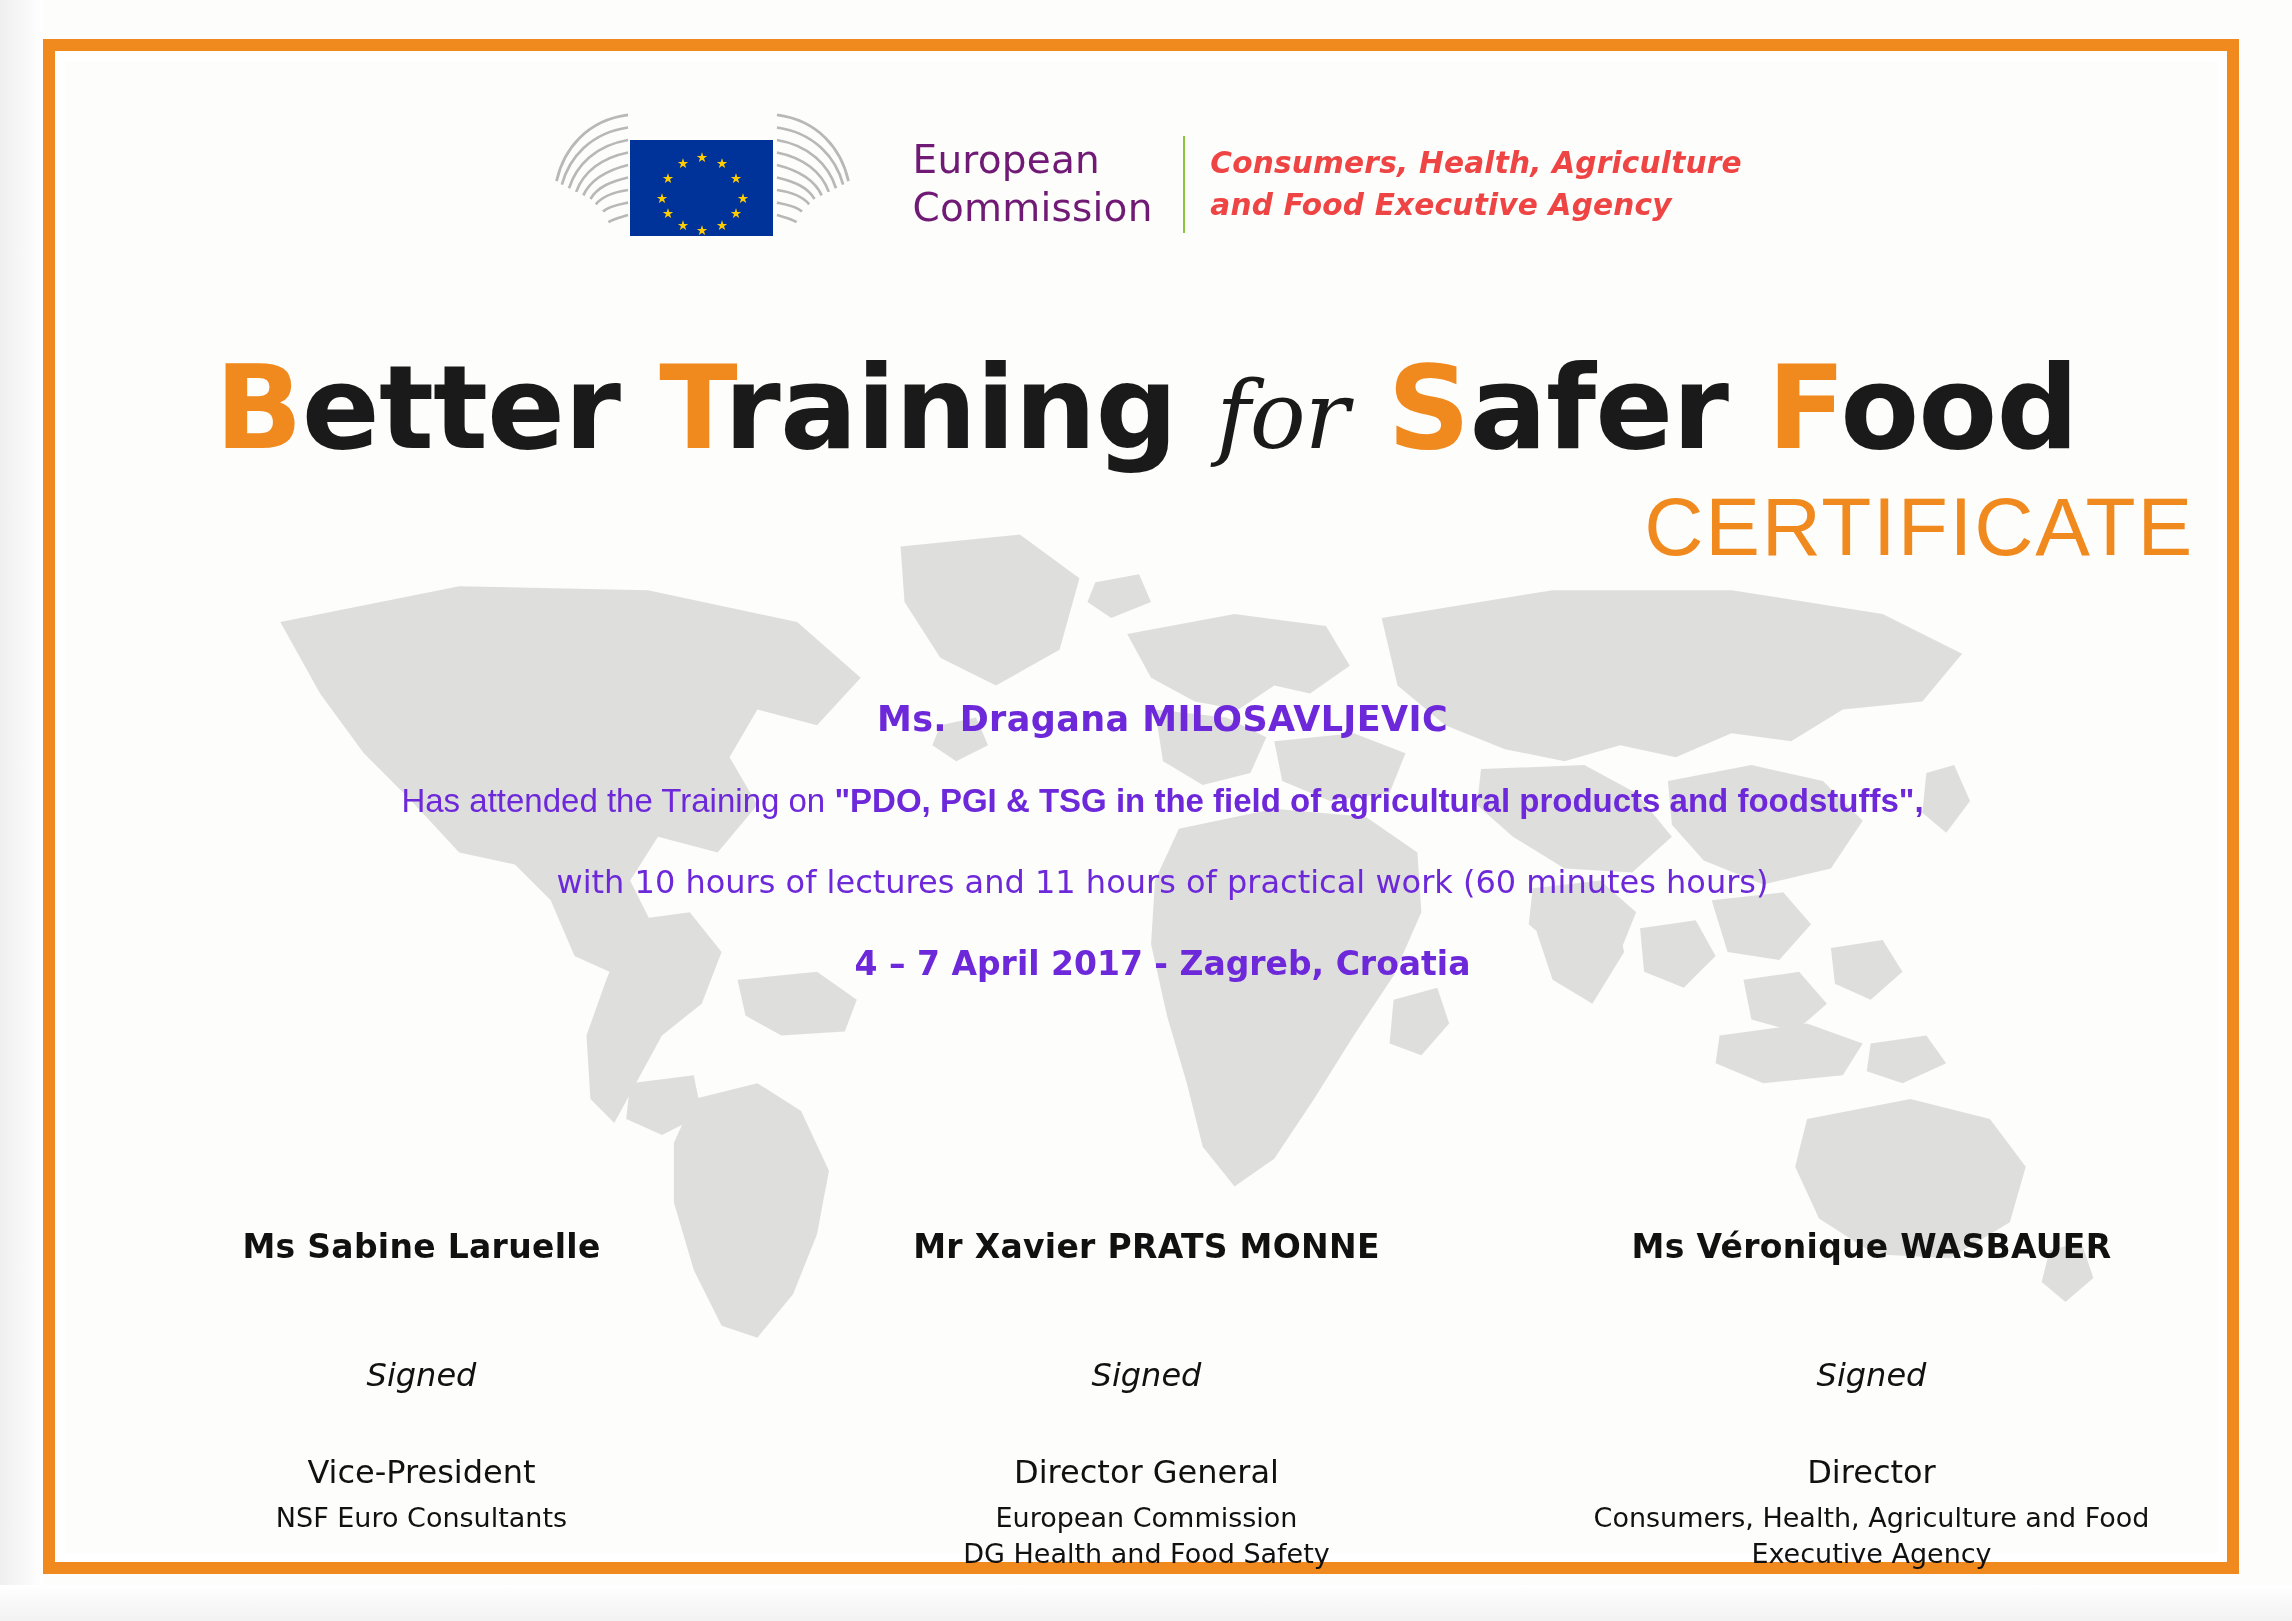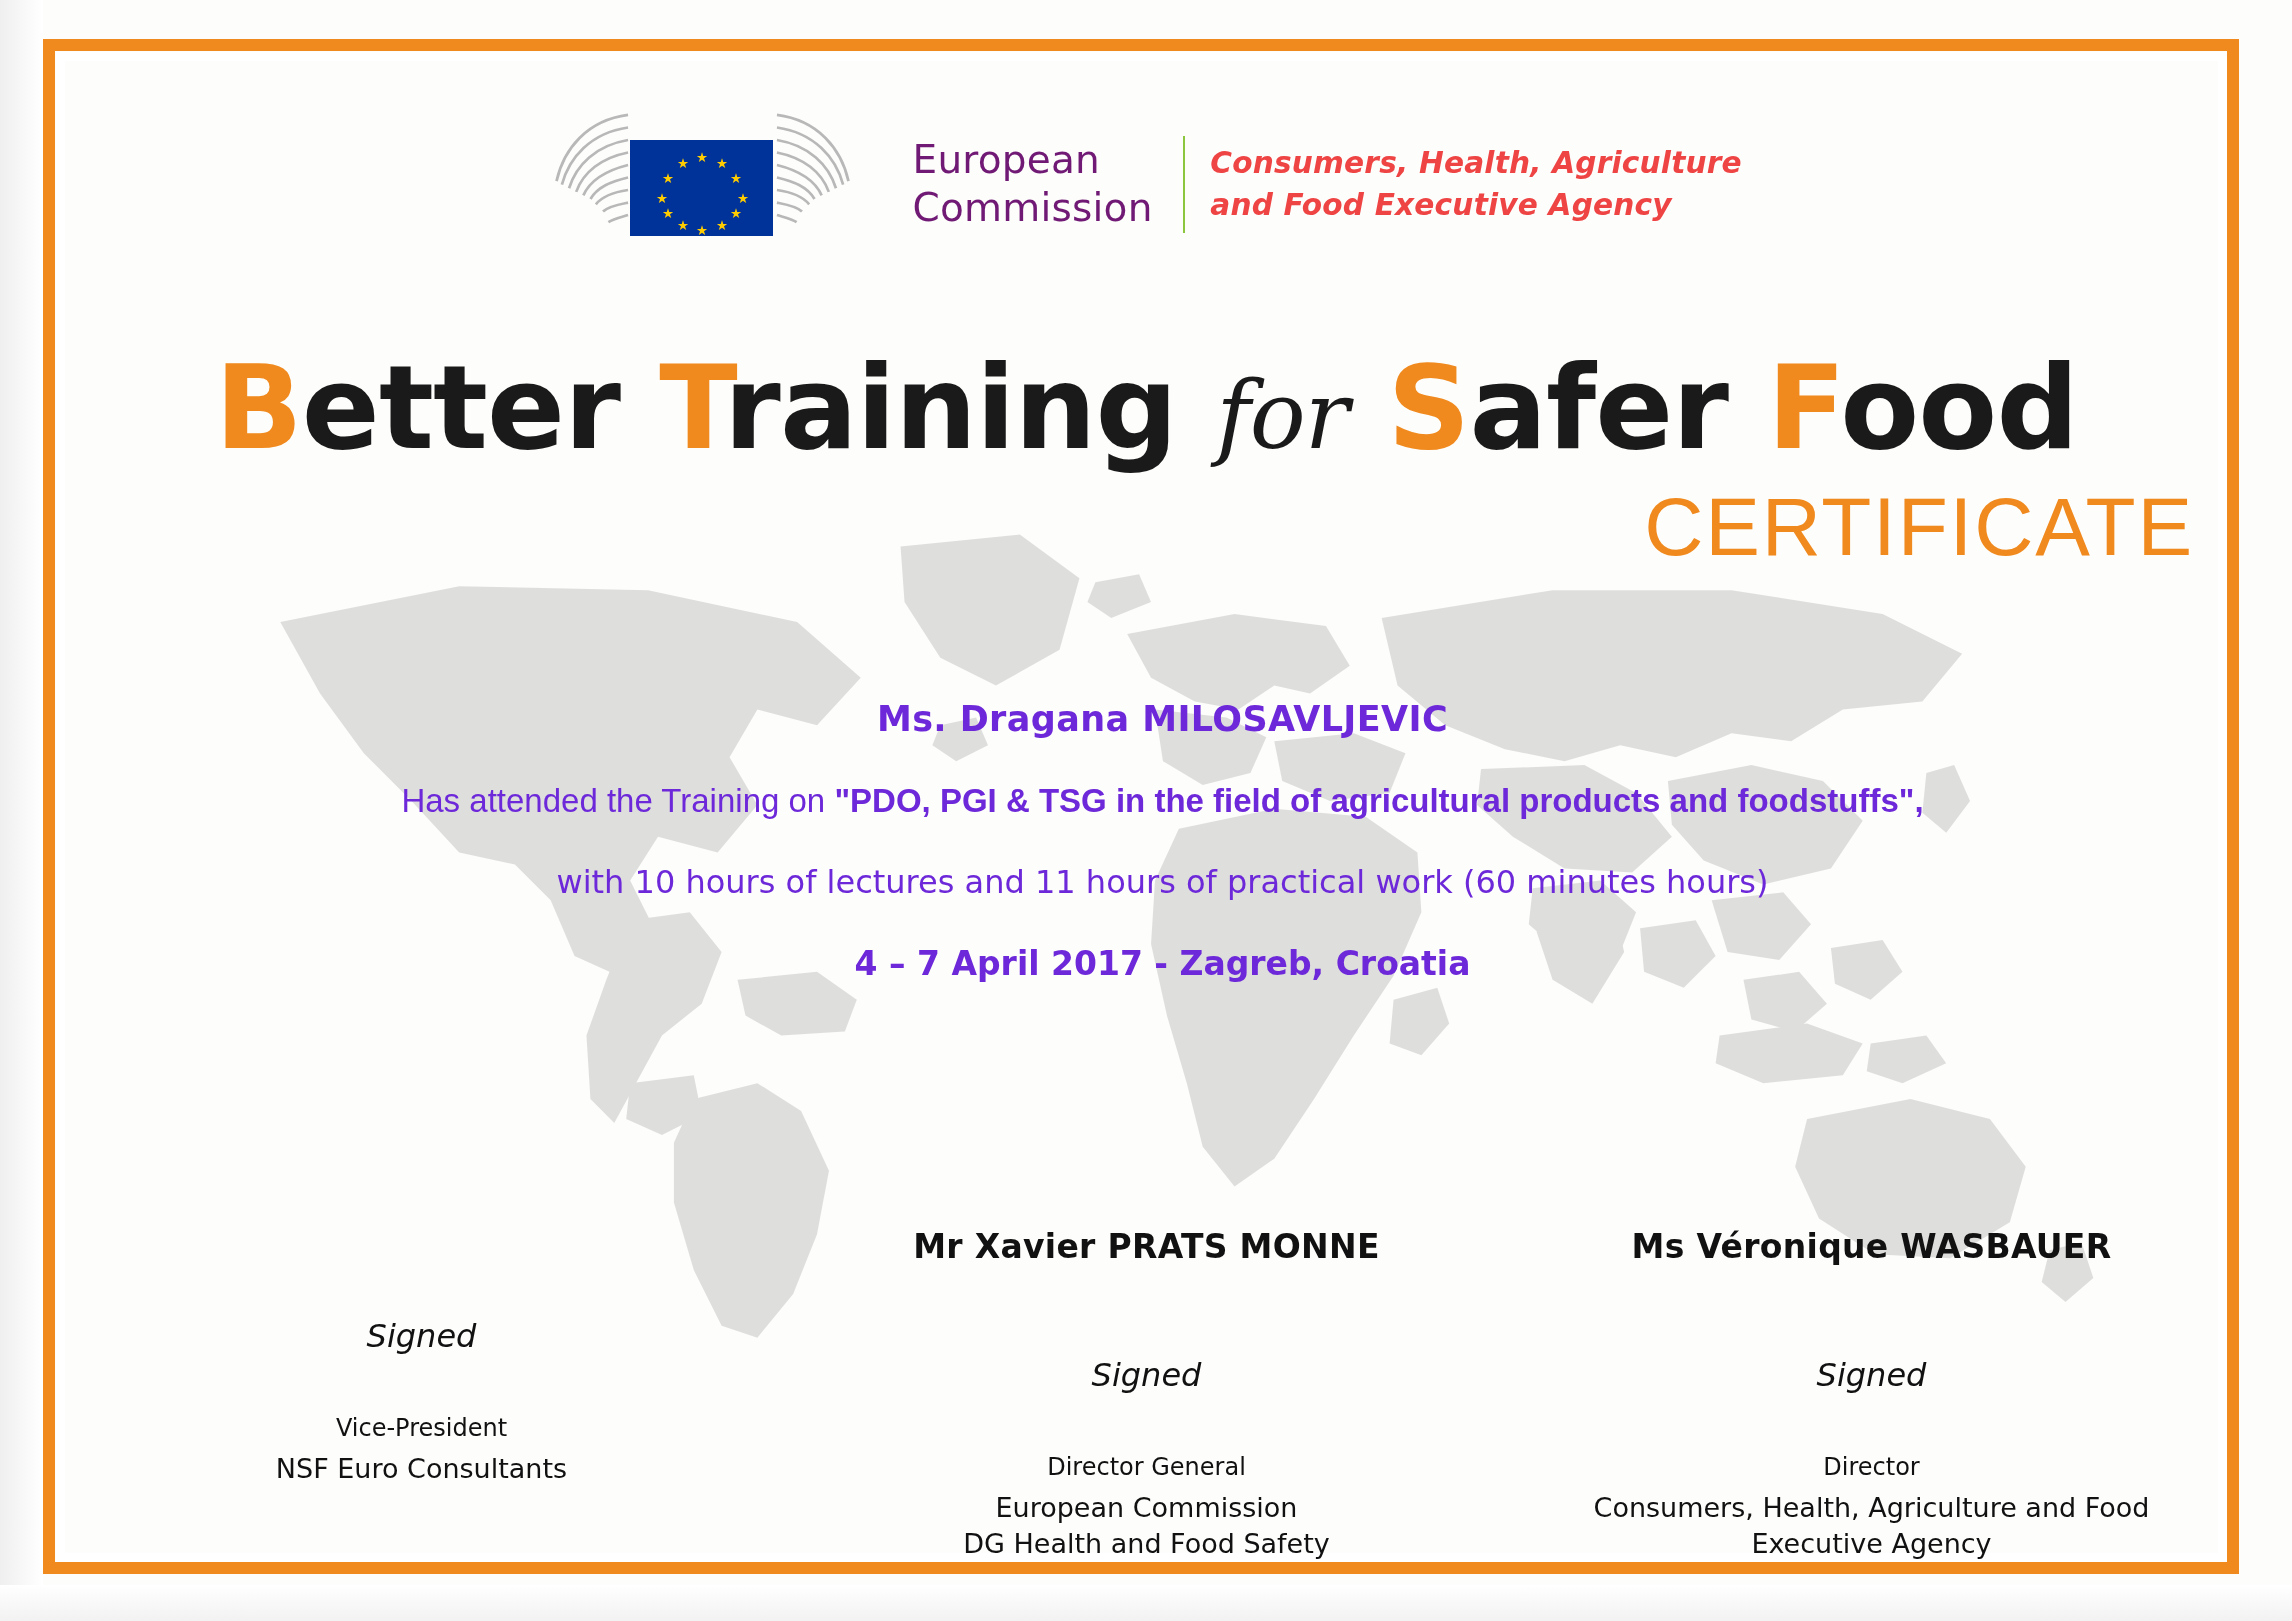--- a/index.html
+++ b/index.html
@@ -241,21 +241,21 @@
     font-family: "DejaVu Sans", sans-serif;
   }
   .sig-signed {
     margin-top: 90px;
     font-size: 32px;
     font-style: italic;
     font-family: "DejaVu Sans", sans-serif;
   }
   .sig-role {
     margin-top: 59px;
-    font-size: 24px;
+    font-size: 32px;
     font-family: "DejaVu Sans", sans-serif;
   }
   .sig-org {
     margin-top: 9px;
     font-size: 27px;
     line-height: 1.35;
     font-family: "DejaVu Sans", sans-serif;
     text-align: center;
   }
 </style>
@@ -394,20 +394,21 @@
     <div class="body-block">
       <div class="recipient">Ms. Dragana MILOSAVLJEVIC</div>
       <div class="attendance"><span>Has attended the Training on </span><b>"PDO, PGI &amp; TSG in the field of agricultural products and foodstuffs",</b></div>
       <div class="hours">with 10 hours of lectures and 11 hours of practical work (60 minutes hours)</div>
       <div class="dateplace">4 – 7 April 2017 - Zagreb, Croatia</div>
     </div>
 
     <div class="signatures">
 
       <div class="sig-col">
+        <div class="sig-name">Ms Sabine Laruelle</div>
         <div class="sig-signed">Signed</div>
         <div class="sig-role">Vice-President</div>
         <div class="sig-org">NSF Euro Consultants</div>
       </div>
 
       <div class="sig-col">
         <div class="sig-name">Mr Xavier PRATS MONNE</div>
         <div class="sig-signed">Signed</div>
         <div class="sig-role">Director General</div>
         <div class="sig-org">European Commission<br>DG Health and Food Safety</div>

